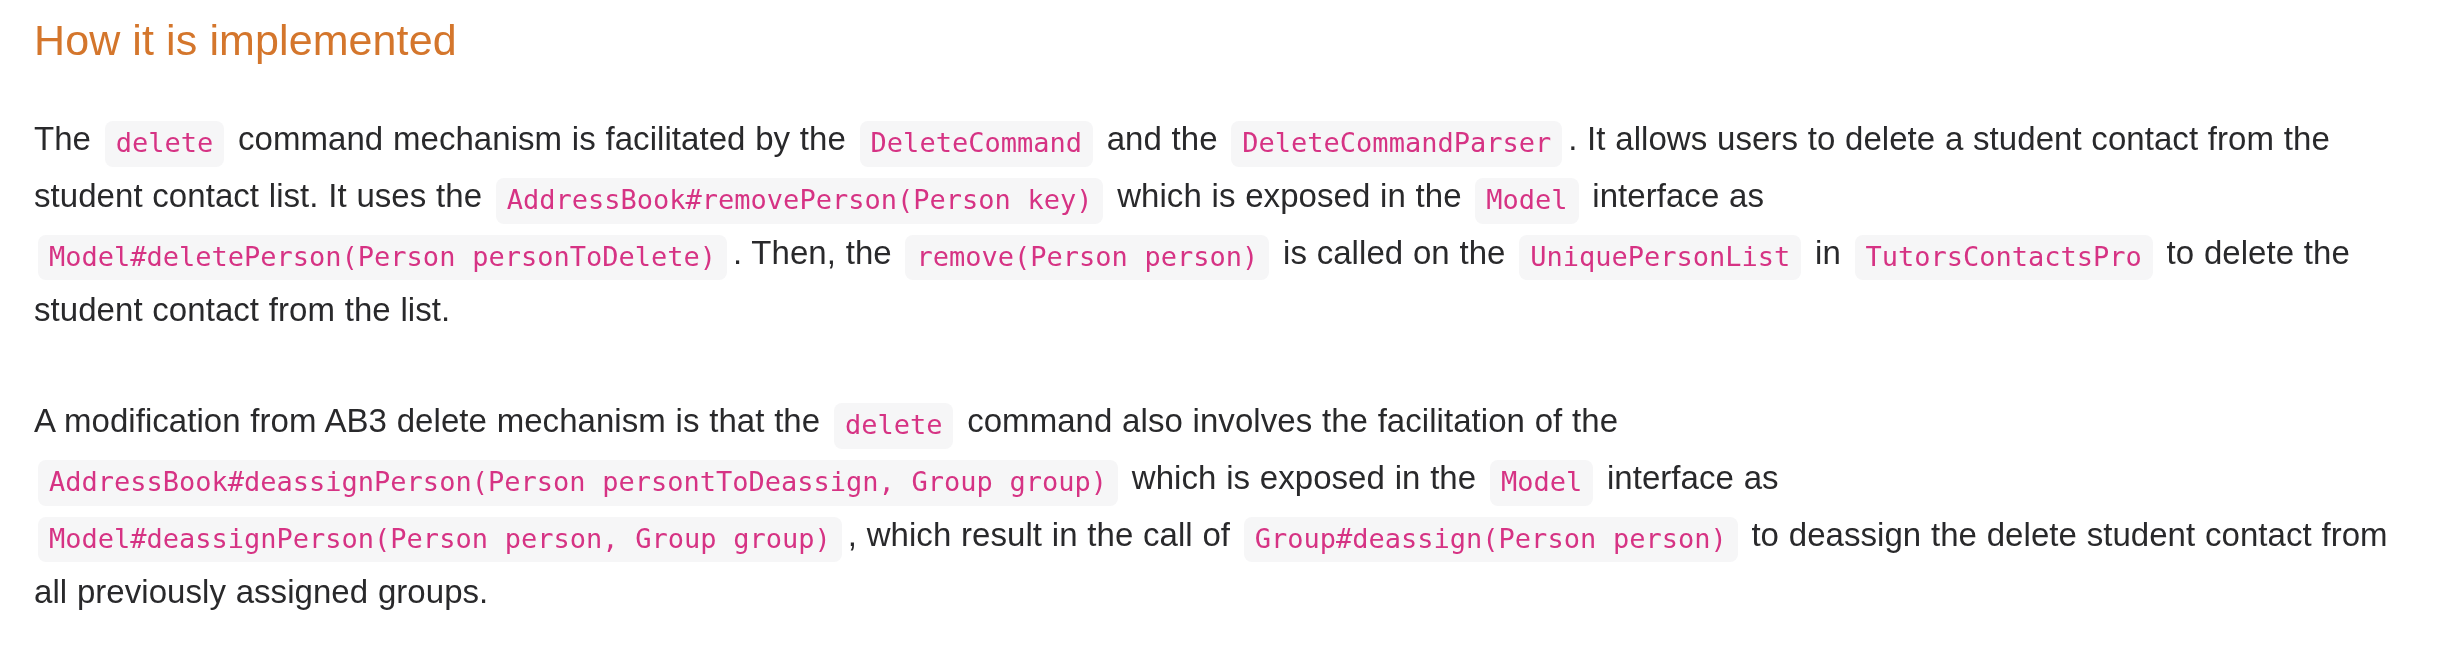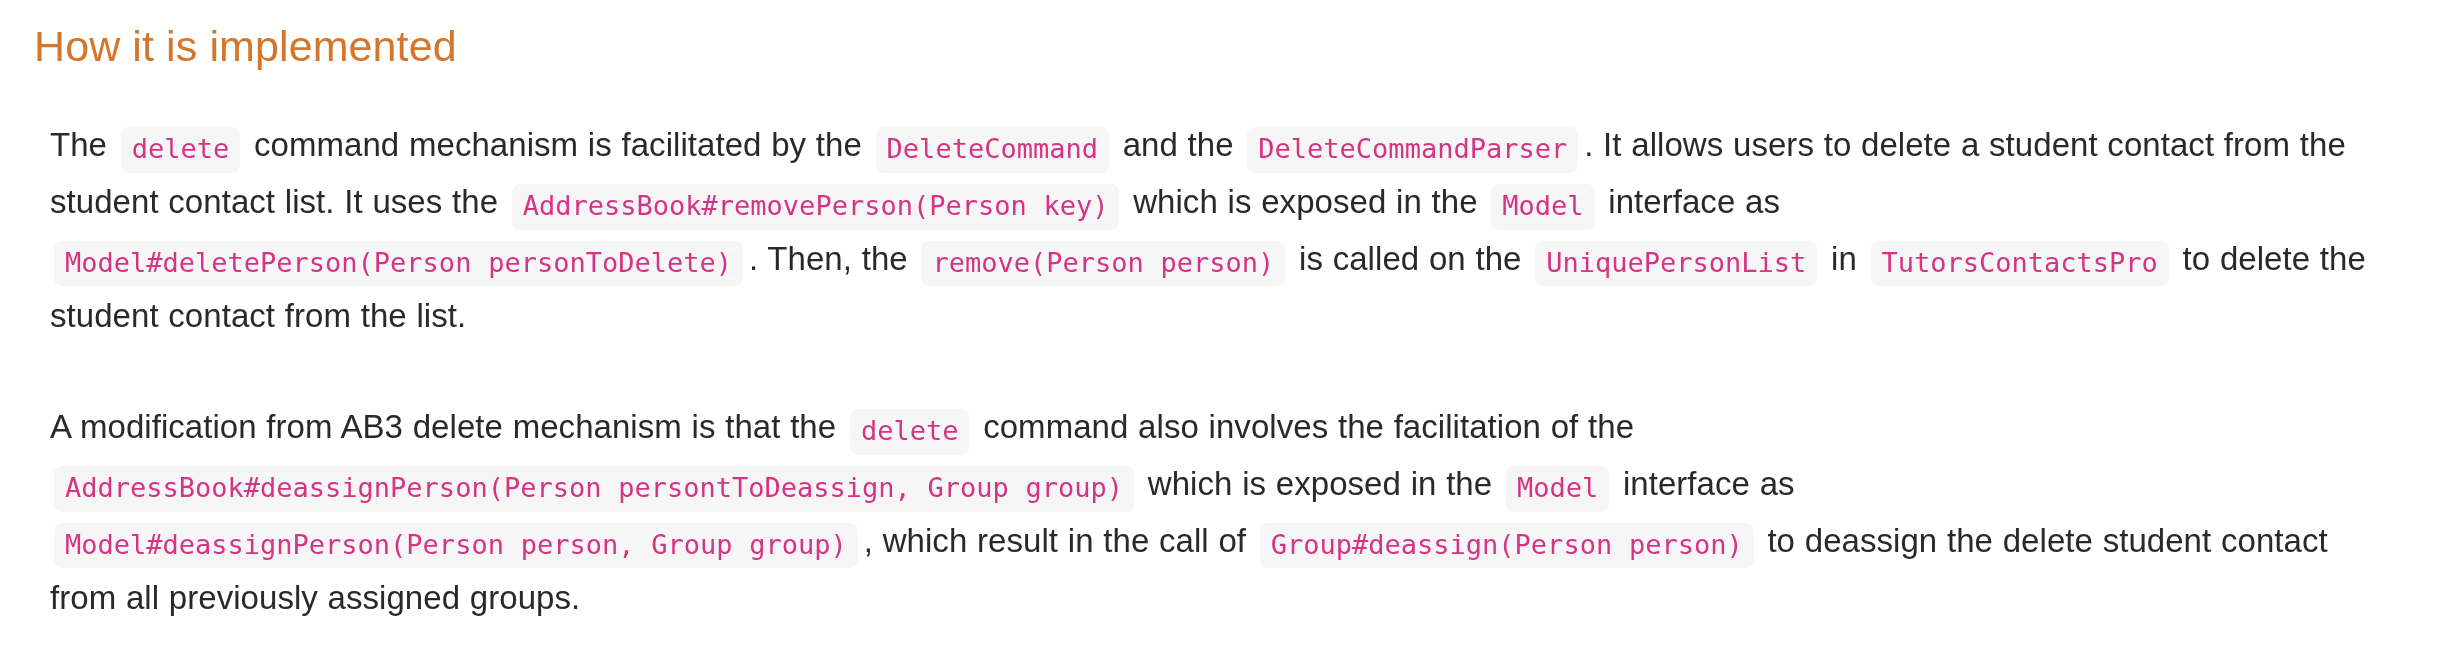--- a/index.html
+++ b/index.html
@@ -7,37 +7,37 @@
     padding: 0;
     background: #ffffff;
   }
   body {
     width: 2452px;
     height: 666px;
     font-family: "Liberation Sans", sans-serif;
     overflow: hidden;
   }
   .doc-section {
-    padding: 22px 34px 0 34px;
+    padding: 16px 34px 0 34px;
     box-sizing: border-box;
   }
   h2.section-heading {
     font-family: "Liberation Sans", sans-serif;
     font-size: 43px;
     line-height: 1.15;
     font-weight: 400;
     color: #d4762c;
     margin: 0 0 0 0;
     letter-spacing: 0.1px;
   }
   p.body-paragraph {
     font-size: 33px;
     line-height: 1.72;
     color: #29292b;
-    margin: 16px;
+    margin: 0;
     font-weight: 400;
     letter-spacing: 0.05px;
     word-spacing: 0.5px;
     max-width: 2400px;
   }
   p.body-paragraph.first {
     margin-top: 46px;
   }
   p.body-paragraph.second {
     margin-top: 55px;

